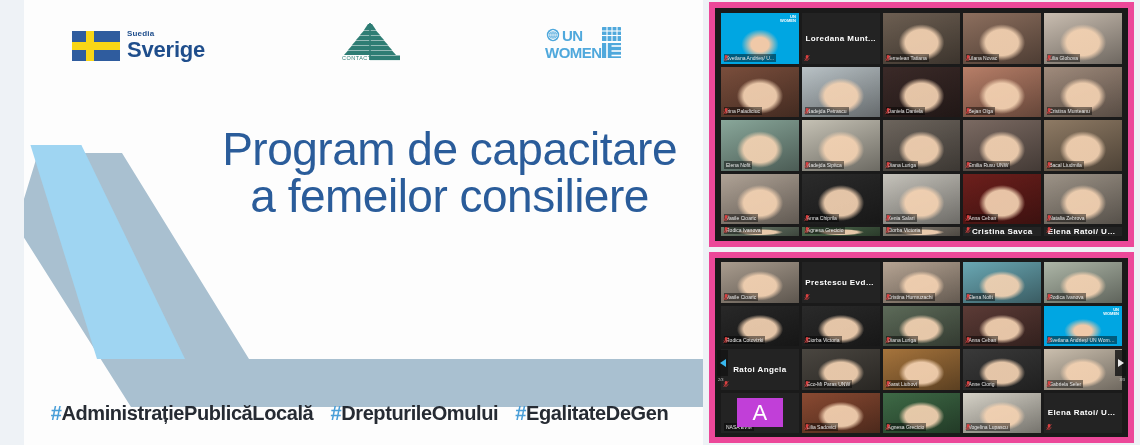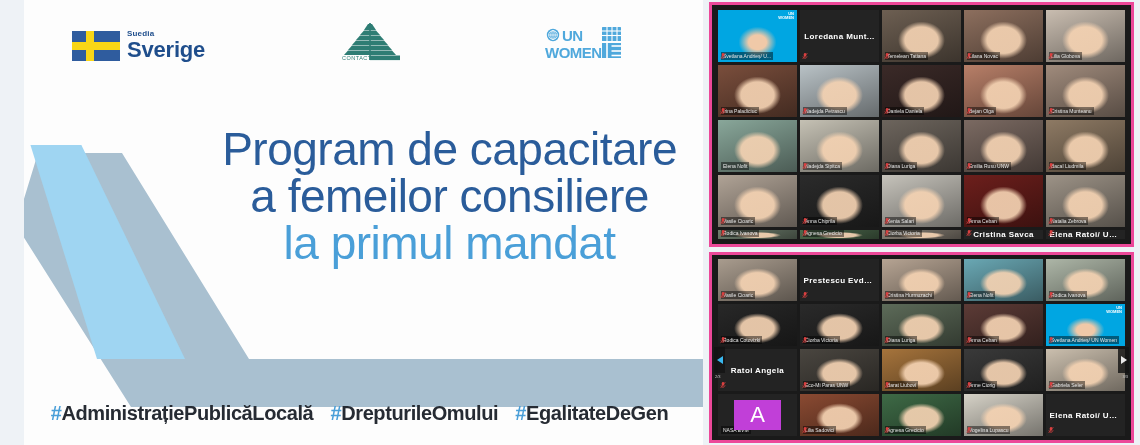--- a/index.html
+++ b/index.html
@@ -73,21 +73,21 @@
   .hashtags .tag { margin: 0 6px; }
   .hashtags .hash { color: #4A9FD8; }
 
   
   .zoom-col {
     position: absolute; left: 703px; top: 0; width: 437px; height: 445px;
     background: #eef2f6;
   }
   .zwin {
     position: absolute; left: 6px; width: 425px;
-    background: #1a1a1a; border: 3px solid #ec4899;
+    background: #1a1a1a; border: 6px solid #ec4899;
     overflow: hidden;
   }
   .zwin-top { top: 2px; height: 245px; padding: 5px 6px; }
   .zwin-bottom { top: 252px; height: 191px; padding: 4px 6px; }
 
   .zgrid { display: grid; gap: 3px; width: 100%; height: 100%; }
   .zgrid-top { grid-template-columns: repeat(5, 1fr); grid-template-rows: repeat(4, 1fr); }
   .zgrid-bottom { grid-template-columns: repeat(5, 1fr); grid-template-rows: repeat(4, 1fr); }
 
   .tile {
@@ -220,21 +220,20 @@
               </g>
             </g>
           </g>
         </svg>
       </div>
     </div>
 
     <div class="title-block">
       <div class="title-line t-dark">Program de capacitare</div>
       <div class="title-line t-dark">a femeilor consiliere</div>
-      <div class="title-line t-light">la primul mandat</div>
     </div>
 
     <div class="hashtags">
       <span class="tag">
         <span class="hash">#</span><span>AdministrațiePublicăLocală</span>
       </span>
       <span class="tag">
         <span class="hash">#</span><span>DrepturileOmului</span>
       </span>
       <span class="tag">

